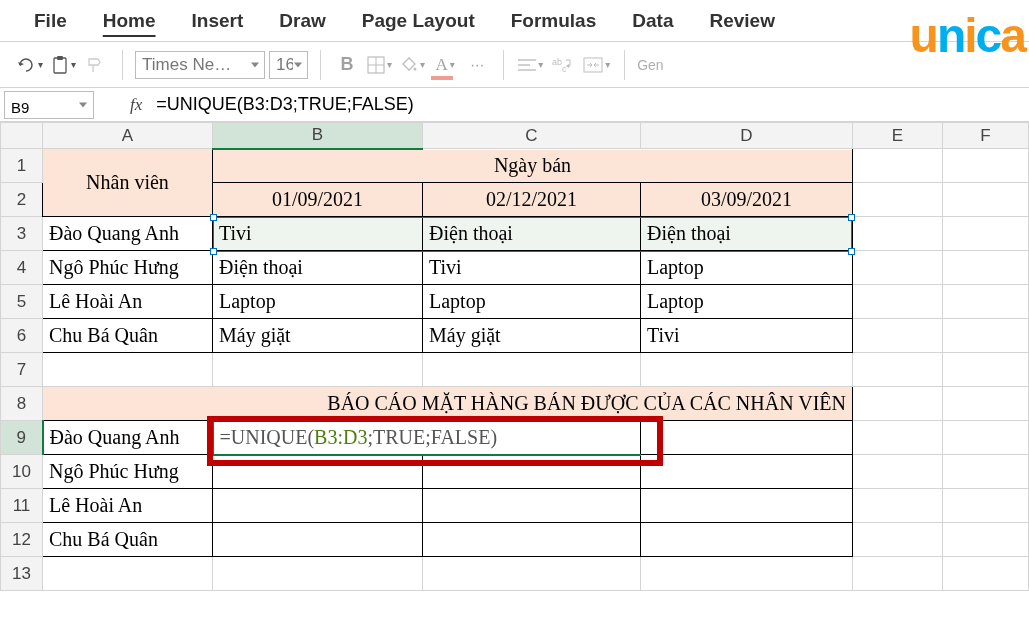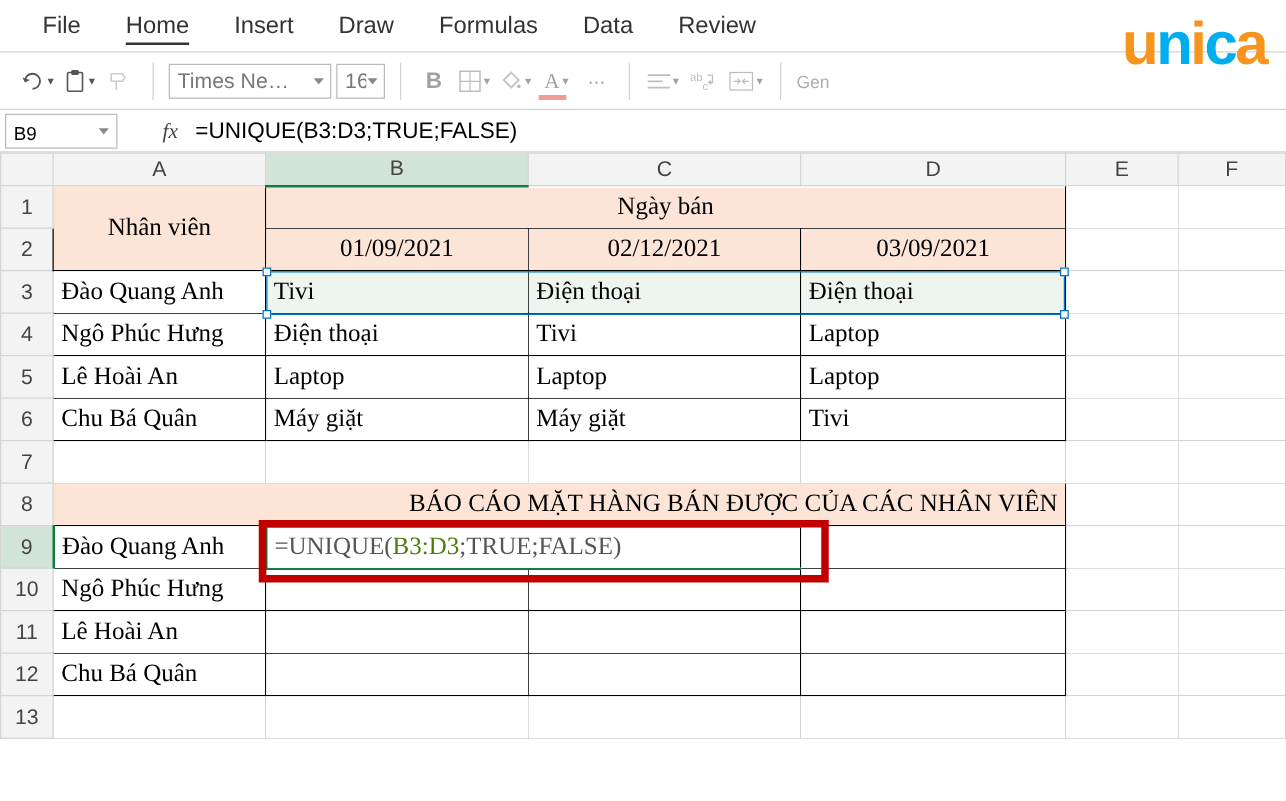--- a/index.html
+++ b/index.html
@@ -1,20 +1,20 @@
 <!DOCTYPE html>
 <html><head>
 <meta charset="utf-8">
 <style>
   * { box-sizing: border-box; margin: 0; padding: 0; }
   body { font-family: 'Segoe UI', sans-serif; font-size: 14px; background: #fff; width: 1029px; height: 641px; overflow: hidden; position: relative; }
   
   
   .ribbon-tabs { display: flex; height: 42px; align-items: center; padding-left: 30px; gap: 28px; border-bottom: 1px solid #d4d4d4; }
-  .tab { font-size: 19px; color: #333; cursor: pointer; padding: 8px 4px; position: relative; }
+  .tab { font-size: 19px; color: #333; cursor: pointer; padding: 8px 4px; position: relative; font-weight: bold; }
   .tab.active { text-decoration: underline; text-decoration-thickness: 2px; text-underline-offset: 8px; }
   
   
   .toolbar { display: flex; height: 46px; align-items: center; padding-left: 8px; gap: 6px; border-bottom: 1px solid #d4d4d4; color: #555; }
   .toolbar .group { display: flex; align-items: center; gap: 4px; padding: 0 6px; }
   .toolbar .sep { width: 1px; height: 30px; background: #d4d4d4; }
   .icon-btn { display: inline-flex; align-items: center; justify-content: center; height: 30px; min-width: 28px; cursor: pointer; color: #555; padding: 0 2px; }
   .icon-btn svg { display: block; }
   .dd { font-size: 10px; margin-left: 2px; }
   .font-select { border: 1px solid #bbb; height: 28px; font-size: 17px; padding: 2px 18px 2px 6px; width: 130px; color: #777; background: #fff; position: relative; }
@@ -46,34 +46,35 @@
   .sel-range { background: #eef5ee; }
   .editing { border: 2px solid #107c41 !important; background: #fff; color: #555; }
   .editing .blue { color: #4d7c0f; }
   
   .anchor-box { position: absolute; border: 1px solid #0070c0; pointer-events: none; }
   .anchor-box .sq { position: absolute; width: 7px; height: 7px; background: #fff; border: 1px solid #0070c0; }
   
   .red-box { position: absolute; border: 6px solid #c00000; pointer-events: none; }
   
   
-  .watermark { position: absolute; top: 8px; right: 16px; font-family: Arial, sans-serif; font-size: 48px; font-weight: 800; letter-spacing: -2px; }
+  .watermark { position: absolute; top: 8px; right: 4px; font-family: Arial, sans-serif; font-size: 48px; font-weight: 800; letter-spacing: -2px; }
   .watermark .o { color: #f7941e; }
   .watermark .b { color: #00aeef; }
   
   .underline-accent { position: absolute; bottom: 0; left: 0; width: 22px; height: 4px; }
 </style>
 </head>
 <body>
 
 <div class="ribbon-tabs">
   <div class="tab">File</div>
   <div class="tab active">Home</div>
   <div class="tab">Insert</div>
   <div class="tab">Draw</div>
+  <div class="tab">Page Layout</div>
   <div class="tab">Formulas</div>
   <div class="tab">Data</div>
   <div class="tab">Review</div>
 </div>
 
 <div class="toolbar">
   <div class="group">
     <span class="icon-btn">
       <svg width="20" height="18" viewBox="0 0 20 18">
           <path d="M4 9 A6 6 0 1 1 10 15" fill="none" stroke="#555" stroke-width="1.5"></path>

